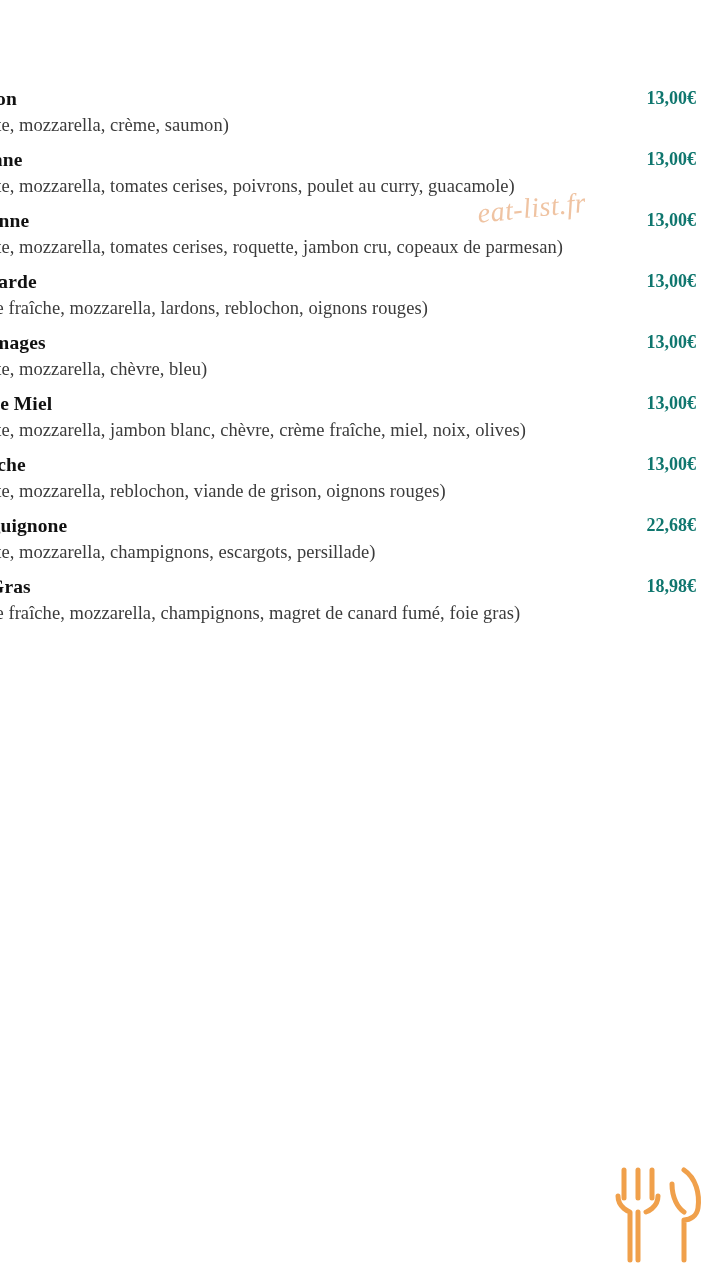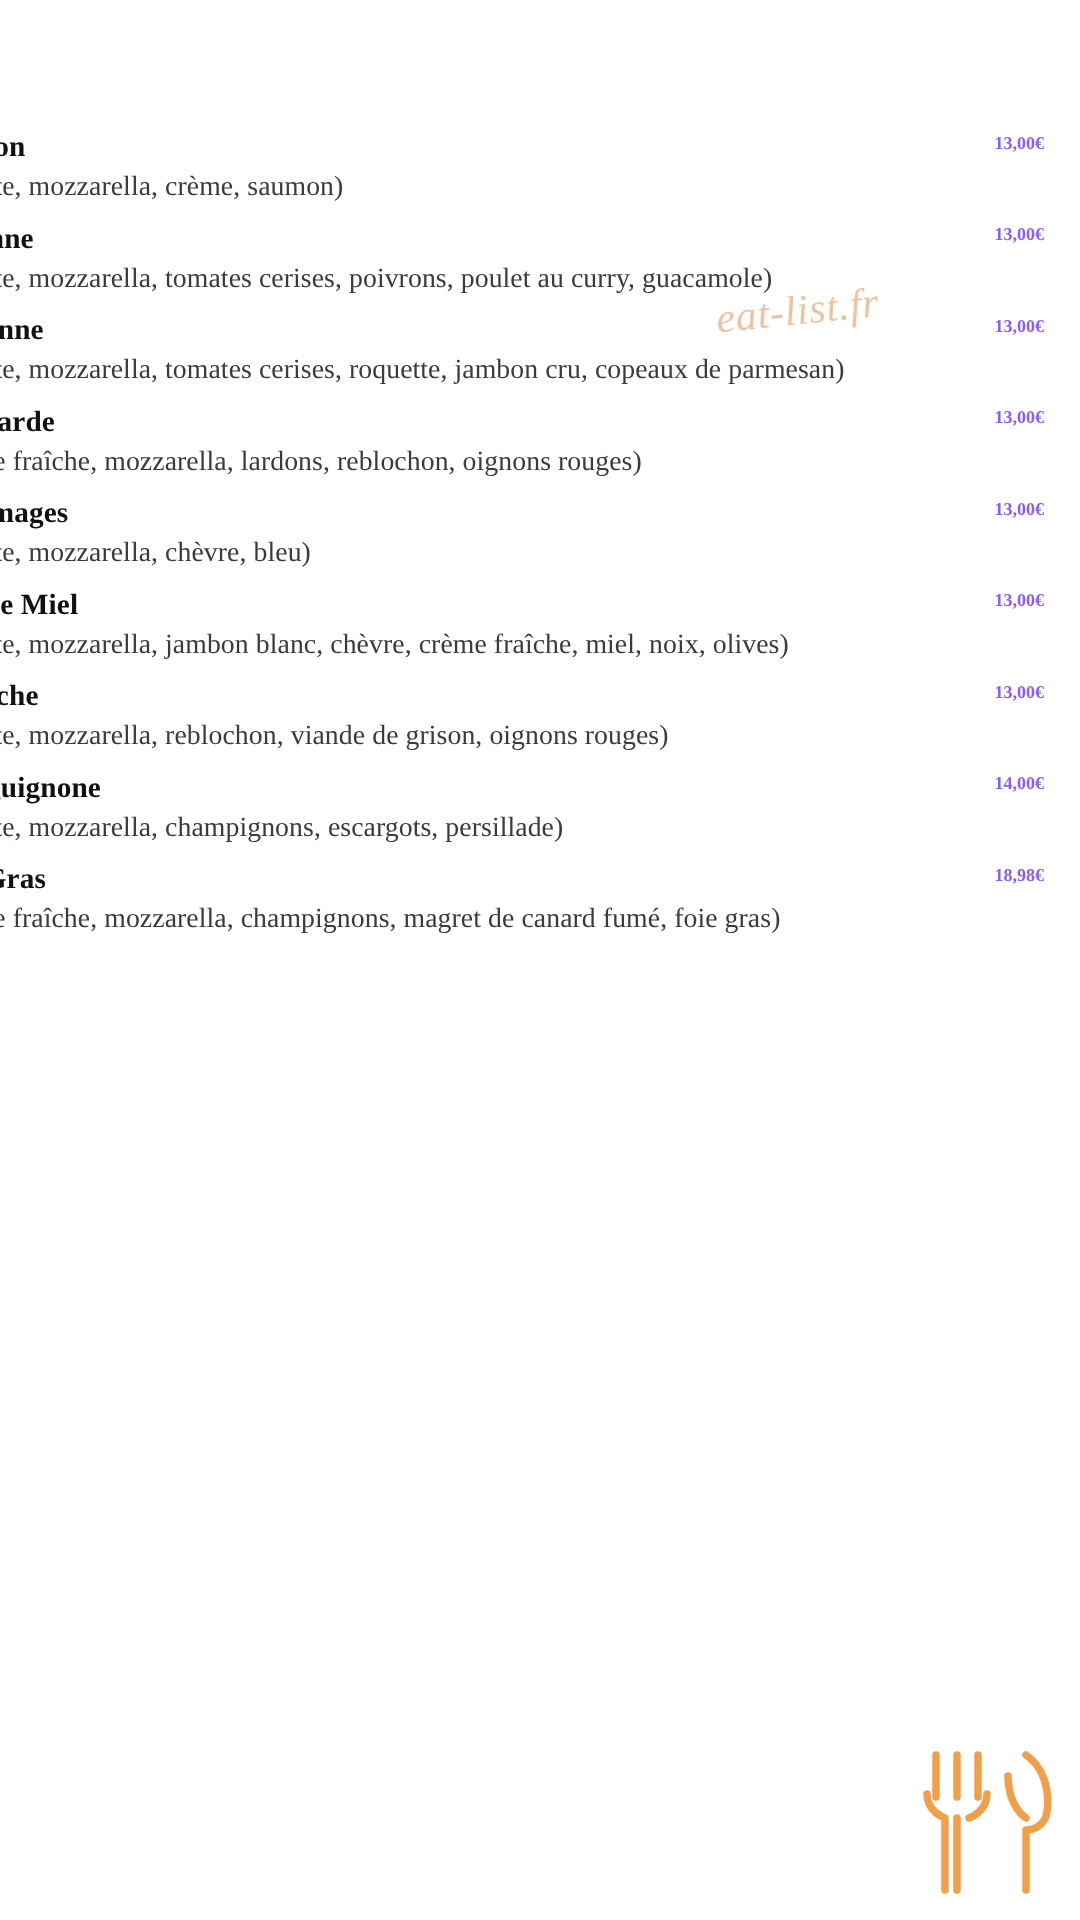--- a/index.html
+++ b/index.html
@@ -55,22 +55,22 @@
     color: #111111;
     white-space: nowrap;
   }
 
   .item-price {
     position: absolute;
     right: 12px;
     top: 0;
     font-family: "Liberation Serif", serif;
     font-weight: bold;
-    font-size: 12px;
-    color: #8b5cf6;
+    font-size: 18px;
+    color: #0f766e;
     white-space: nowrap;
   }
 
   .item-desc {
     margin-top: 1px;
     font-family: "Liberation Serif", serif;
     font-size: 18.5px;
     color: #3b3b3b;
     white-space: nowrap;
     letter-spacing: 0.05px;
@@ -164,21 +164,21 @@
       <div class="item-head">
         <span class="item-name">Rebloche</span>
         <span class="item-price">13,00€</span>
       </div>
       <div class="item-desc">(Tomate, mozzarella, reblochon, viande de grison, oignons rouges)</div>
     </div>
 
     <div class="menu-item">
       <div class="item-head">
         <span class="item-name">Bourguignone</span>
-        <span class="item-price">14,00€</span>
+        <span class="item-price">22,68€</span>
       </div>
       <div class="item-desc">(Tomate, mozzarella, champignons, escargots, persillade)</div>
     </div>
 
     <div class="menu-item">
       <div class="item-head">
         <span class="item-name">Foie Gras</span>
         <span class="item-price">18,98€</span>
       </div>
       <div class="item-desc">(Crème fraîche, mozzarella, champignons, magret de canard fumé, foie gras)</div>

